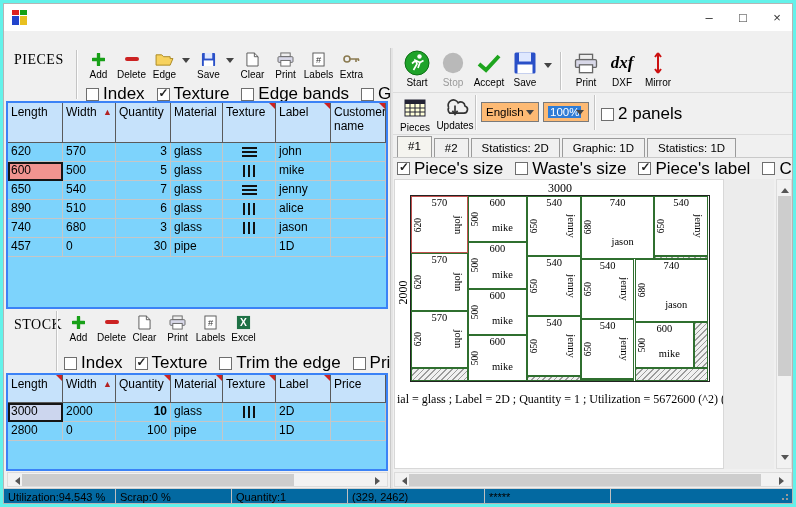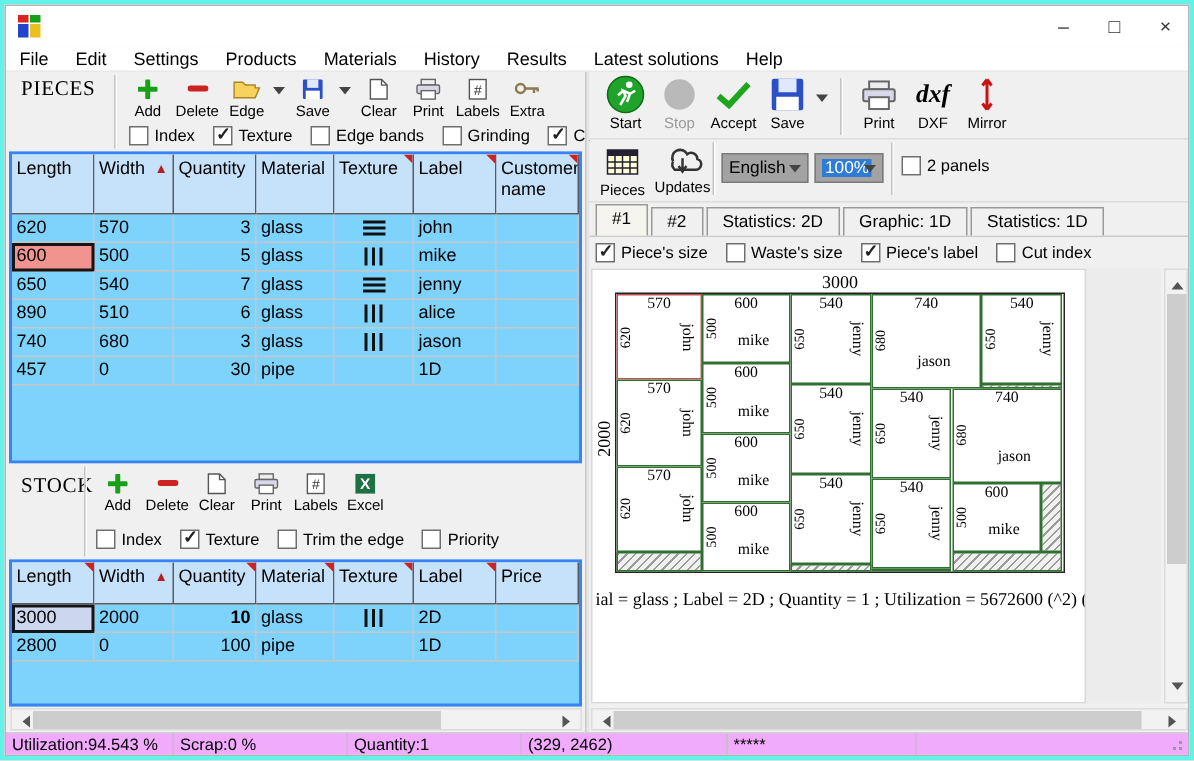--- a/index.html
+++ b/index.html
@@ -31,21 +31,21 @@
   .vgroove { position:absolute; top:2px; bottom:2px; width:2px; border-left:1px solid #c4c4c4; border-right:1px solid #fdfdfd; }
   .toolrow { position:absolute; display:flex; align-items:flex-start; }
   .tbtn { width:33px; display:flex; flex-direction:column; align-items:center; margin-right:0; }
   .tbtn .ico { height:18px; display:flex; align-items:center; justify-content:center; }
   .tbtn .lbl { font-size:10px; margin-top:1px; white-space:nowrap; }
   .dd { width:0; height:0; border:4px solid transparent; border-top:5px solid #444; margin:8px 2px 0 1px; }
   .cbrow { position:absolute; display:flex; align-items:center; }
   .cbwrap { display:flex; align-items:center; margin-right:12px; }
   .cb { width:13px; height:13px; background:#fff; border:1px solid #6e6e6e; position:relative; margin-right:4px; flex:none; }
   .cb.on::after { content:"✓"; position:absolute; left:1px; top:-3px; font-size:12px; font-weight:bold; color:#222; }
-  .cb-label { font-size:11px; white-space:nowrap; }
+  .cb-label { font-size:17px; white-space:nowrap; }
 
   
   .tbl { position:absolute; background:#7dd3fc; border:2px solid #3b82f6; }
   .thead { display:flex; background:#c6e2fb; }
   .th { position:relative; border-right:1px solid #5a5a5a; border-bottom:1px solid #5a5a5a; padding:2px 3px; font-size:12px; background:#c6e2fb; overflow:hidden; }
   .th .sort { color:#b22222; font-size:9px; position:absolute; right:3px; top:4px; }
   .th .mark { position:absolute; right:0; top:0; width:0; height:0; border-left:6px solid transparent; border-top:6px solid #c22; }
   .tr { display:flex; }
   .td { border-right:1px solid #c6c6c6; border-bottom:1px solid #c6c6c6; padding:1px 3px; font-size:12px; height:19px; overflow:hidden; white-space:nowrap; position:relative; }
   .td.num { text-align:right; }
@@ -70,21 +70,21 @@
   .vthumb { position:absolute; left:1px; width:13px; background:#cdcdcd; }
 
   
   .runbar { position:absolute; left:0; top:0; width:401px; height:45px; border-bottom:1px solid #dcdcdc; display:flex; align-items:flex-start; padding:2px 0 0 6px; }
   .rbtn { width:36px; display:flex; flex-direction:column; align-items:center; }
   .rbtn .ico { height:26px; display:flex; align-items:center; justify-content:center; }
   .rbtn .lbl { font-size:10px; margin-top:1px; }
   .rbtn.disabled .lbl { color:#9a9a9a; }
   .dxf-txt { font-family:"Liberation Serif", serif; font-style:italic; font-weight:bold; font-size:17px; }
   .optbar { position:absolute; left:0; top:45px; width:401px; height:42px; border-bottom:1px solid #dcdcdc; }
-  .selectbox { position:absolute; height:20px; background:#a3a3a3; border:1px solid #7a7a7a; font-size:11.5px; display:flex; align-items:center; padding-left:4px; }
+  .selectbox { position:absolute; height:20px; background:#fdba74; border:1px solid #7a7a7a; font-size:11.5px; display:flex; align-items:center; padding-left:4px; }
   .selectbox .tri { position:absolute; right:4px; top:7px; width:0; height:0; border:4px solid transparent; border-top:5px solid #444; }
   .hl { background:#2f7cd6; color:#fff; padding:0 2px; }
 
   
   .tabrow { position:absolute; left:0; top:87px; width:401px; height:23px; display:flex; align-items:flex-end; padding-left:4px; border-bottom:1px solid #c9c9c9; }
   .tab { border:1px solid #9a9a9a; border-bottom:none; background:#f0f0f0; padding:3px 10px 3px 10px; font-size:11.5px; margin-right:2px; white-space:nowrap; }
   .tab.active { background:#f5f4ef; padding-bottom:5px; }
   .viewopts { position:absolute; left:4px; top:111px; width:395px; height:19px; display:flex; align-items:center; }
 
   
@@ -96,21 +96,21 @@
   .piece { position:absolute; background:#fff; border:1px solid #2f6f2f; font-family:"Liberation Serif", serif; }
   .piece.sel { border-color:#c0504d; }
   .pw { position:absolute; top:0; left:0; right:0; text-align:center; font-size:10.5px; }
   .ph { position:absolute; left:-9px; top:50%; width:30px; text-align:center; font-size:9.5px; transform:translateY(-50%) rotate(-90deg); }
   .pn.rot { position:absolute; right:-8px; top:50%; width:34px; text-align:center; font-size:10.5px; transform:translateY(-50%) rotate(90deg); }
   .pn.horiz { position:absolute; bottom:18%; left:10px; right:0; text-align:center; font-size:10.5px; }
   .waste { position:absolute; border:1px solid #2f6f2f; background:repeating-linear-gradient(135deg,#9b9b9b 0 1px,#f0f0f0 1px 4px); }
   .caption { position:absolute; left:2px; top:212px; font-family:"Liberation Serif", serif; font-size:12px; white-space:nowrap; }
 
   
-  .statusbar { position:absolute; left:0; top:484px; width:790px; height:17px; background:#f0abfc; border-top:1px solid #d0d0d0; display:flex; }
+  .statusbar { position:absolute; left:0; top:484px; width:790px; height:17px; background:#0369a1; border-top:1px solid #d0d0d0; display:flex; }
   .scell { border-right:1px solid #c0c0c0; font-size:11px; padding:2px 0 0 4px; white-space:nowrap; overflow:hidden; }
   .grip { position:absolute; right:1px; bottom:2px; width:10px; height:10px;
           background:radial-gradient(circle at 2px 8px,#999 1px,transparent 1.2px),
                      radial-gradient(circle at 6px 8px,#999 1px,transparent 1.2px),
                      radial-gradient(circle at 6px 4px,#999 1px,transparent 1.2px); }
 </style>
 </head>
 <body>
 
 <div class="frame">
@@ -123,31 +123,20 @@
       <span style="background:#2244cc"></span>
           <span style="background:#e8c020"></span>
     </span>
     <span class="wincontrols">
       <span class="winbtn">–</span>
       <span class="winbtn">□</span>
       <span class="winbtn">×</span>
     </span>
   </div>
 
-  <div class="menubar">
-        <span class="menu-item">File</span>
-        <span class="menu-item">Edit</span>
-        <span class="menu-item">Settings</span>
-        <span class="menu-item">Products</span>
-        <span class="menu-item">Materials</span>
-        <span class="menu-item">History</span>
-        <span class="menu-item">Results</span>
-        <span class="menu-item">Latest solutions</span>
-        <span class="menu-item">Help</span>
-      </div>
 
   <div class="left-panel">
 
     <div class="sect" style="top:0;height:53px;">
       <span class="sect-label">PIECES</span>
       <span class="vgroove" style="left:72px;"></span>
       <div class="toolrow" style="left:78px;top:2px;">
         <span class="tbtn">
           <span class="ico">
                 <svg width="13" height="13" viewBox="0 0 14 14">

